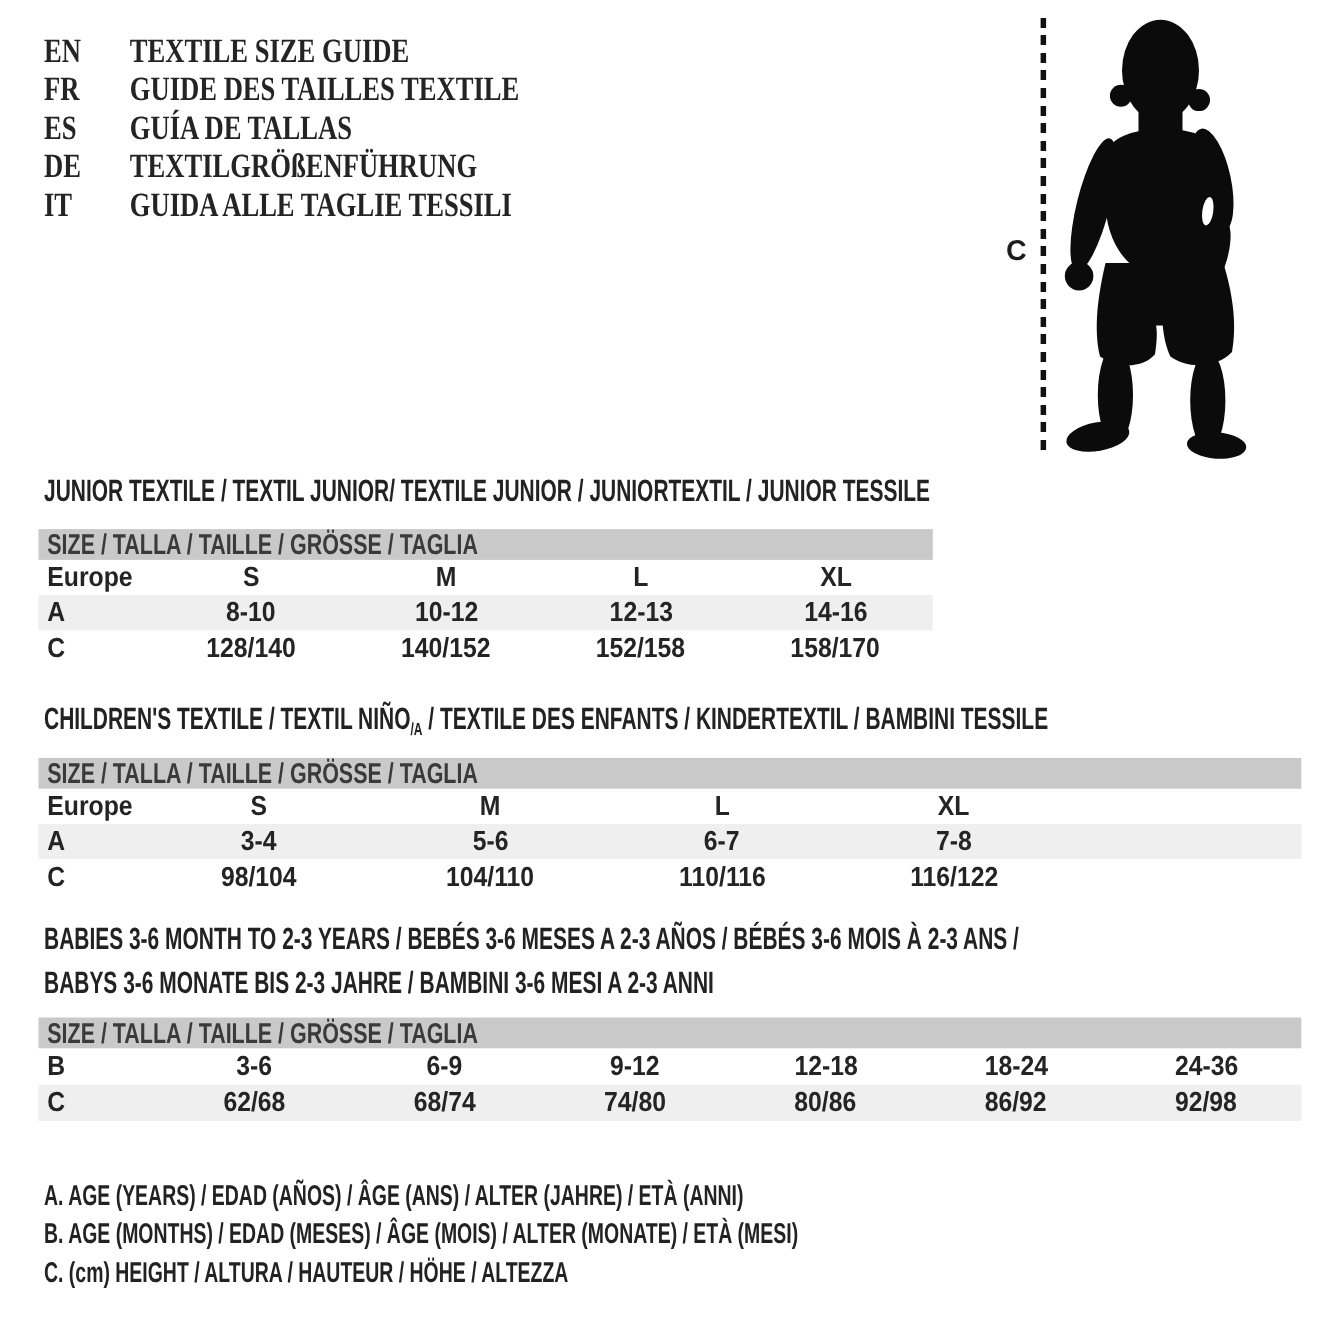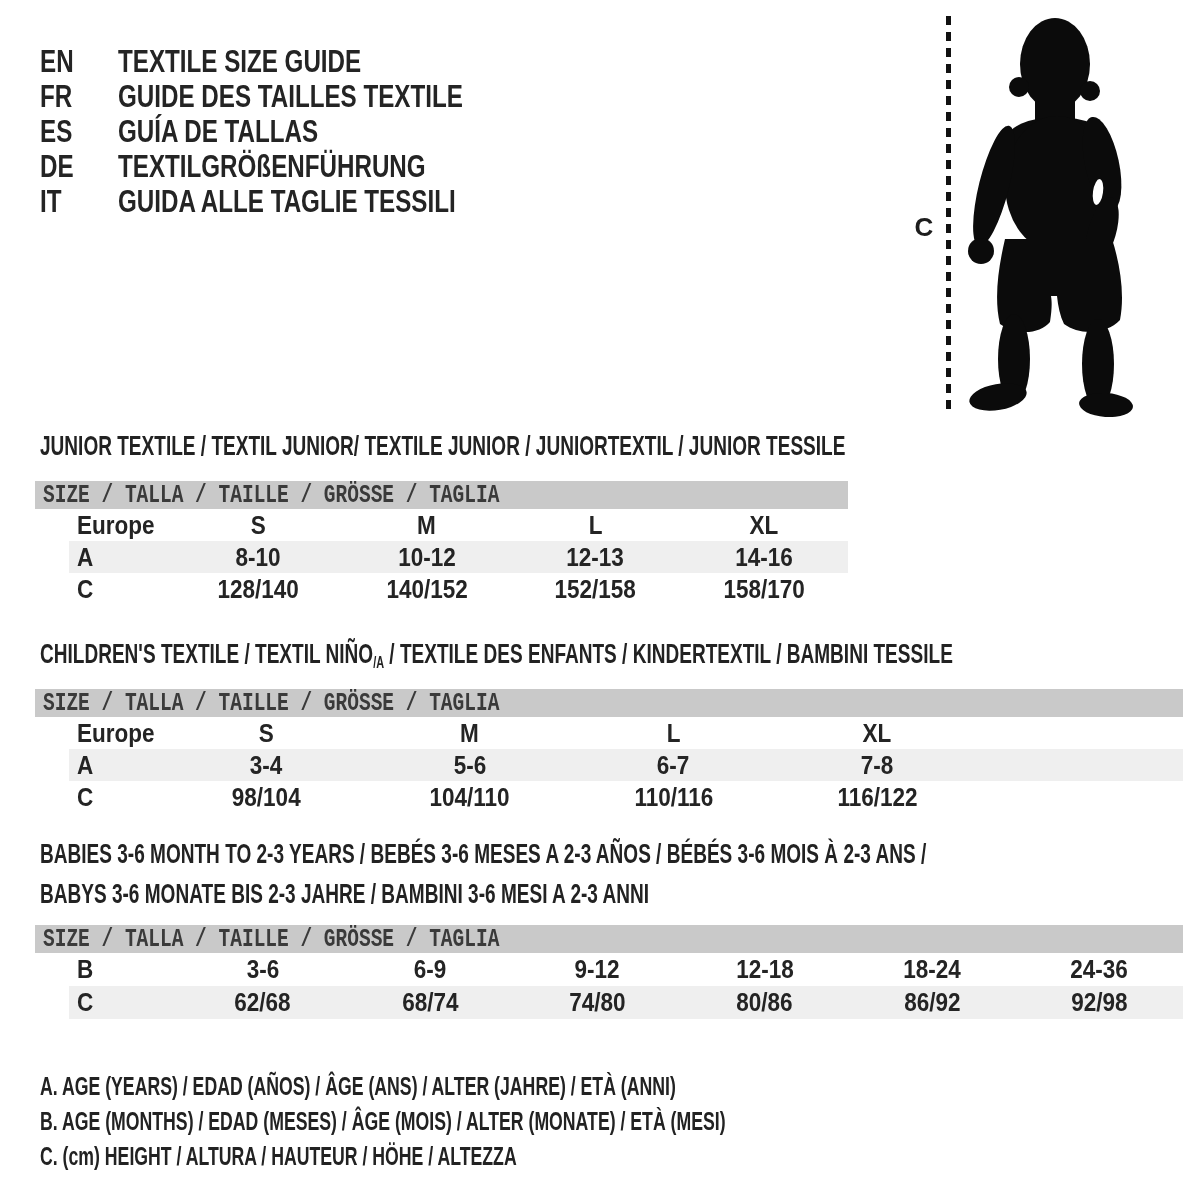--- a/index.html
+++ b/index.html
@@ -10,41 +10,41 @@
     overflow:hidden;
   }
   
   .cx { display:inline-block; white-space:nowrap; transform-origin:0 50%; }
   .cc { display:inline-block; white-space:nowrap; transform-origin:50% 50%; }
   .s78 { transform:scaleX(0.78); }
   .s75 { transform:scaleX(0.75); }
   .s90 { transform:scaleX(0.90); }
 
   
-  .langs { position:absolute; left:40px; top:44px; }
+  .langs { position:absolute; left:40px; top:28px;font-family:Liberation Serif, serif; }
   .lrow { display:grid; grid-template-columns:78px auto; height:35px; align-items:center; font-size:31px; }
 
   
   .dashline {
     position:absolute; left:946px; top:16px; width:5px; height:400px;
     background:repeating-linear-gradient(to bottom, #111 0 9px, rgba(0,0,0,0) 9px 16px);
   }
   .clabel { position:absolute; left:906px; top:212px; width:36px; text-align:center; font-size:26px; color:#1c1c1c; }
   .baby { position:absolute; left:962px; top:14px; width:174px; height:406px; color:#0b0b0b; }
 
   
   .h { position:absolute; font-size:28px; line-height:28px; white-space:nowrap; transform:scaleX(0.68); transform-origin:0 50%; color:#222; }
   .h .subsz { font-size:16px; vertical-align:-5px; }
 
   
   .tbl { position:absolute; left:35px; }
   .w1 { width:813px; }
   .w2 { width:1148px; }
-  .band { height:28px; line-height:28px; background:#c9c9c9; padding-left:8px; font-size:26px; color:#3a3a3a; overflow:hidden;font-family:Liberation Mono, monospace; }
-  .trow { display:grid; align-items:center; height:32px; font-size:25px;margin-left:34px; }
+  .band { height:28px; line-height:28px; background:#c9c9c9; padding-left:8px; font-size:26px; color:#3a3a3a; overflow:hidden; }
+  .trow { display:grid; align-items:center; height:32px; font-size:25px; }
   .trow.h33 { height:33px; }
   .t1 { grid-template-columns:105px repeat(4, 1fr); }
   .t2 { grid-template-columns:95px repeat(5, 1fr); }
   .t3 { grid-template-columns:110px repeat(6, 1fr); }
   .cell { text-align:center; }
   .cell.lbl { text-align:left; padding-left:8px; }
   .alt { background:#efefef; }
 
   
   .leg { position:absolute; left:40px; font-size:26px; line-height:28px; white-space:nowrap; transform:scaleX(0.68); transform-origin:0 50%; color:#222; }

